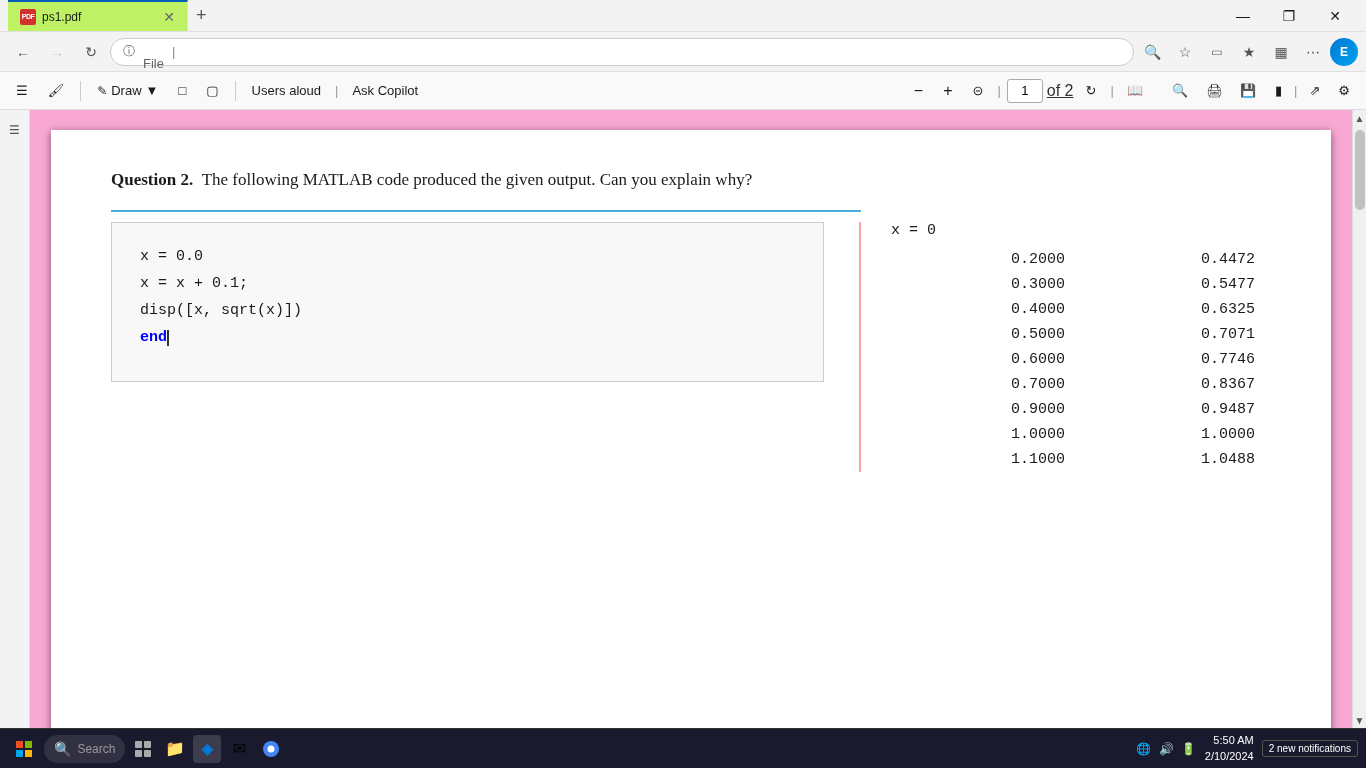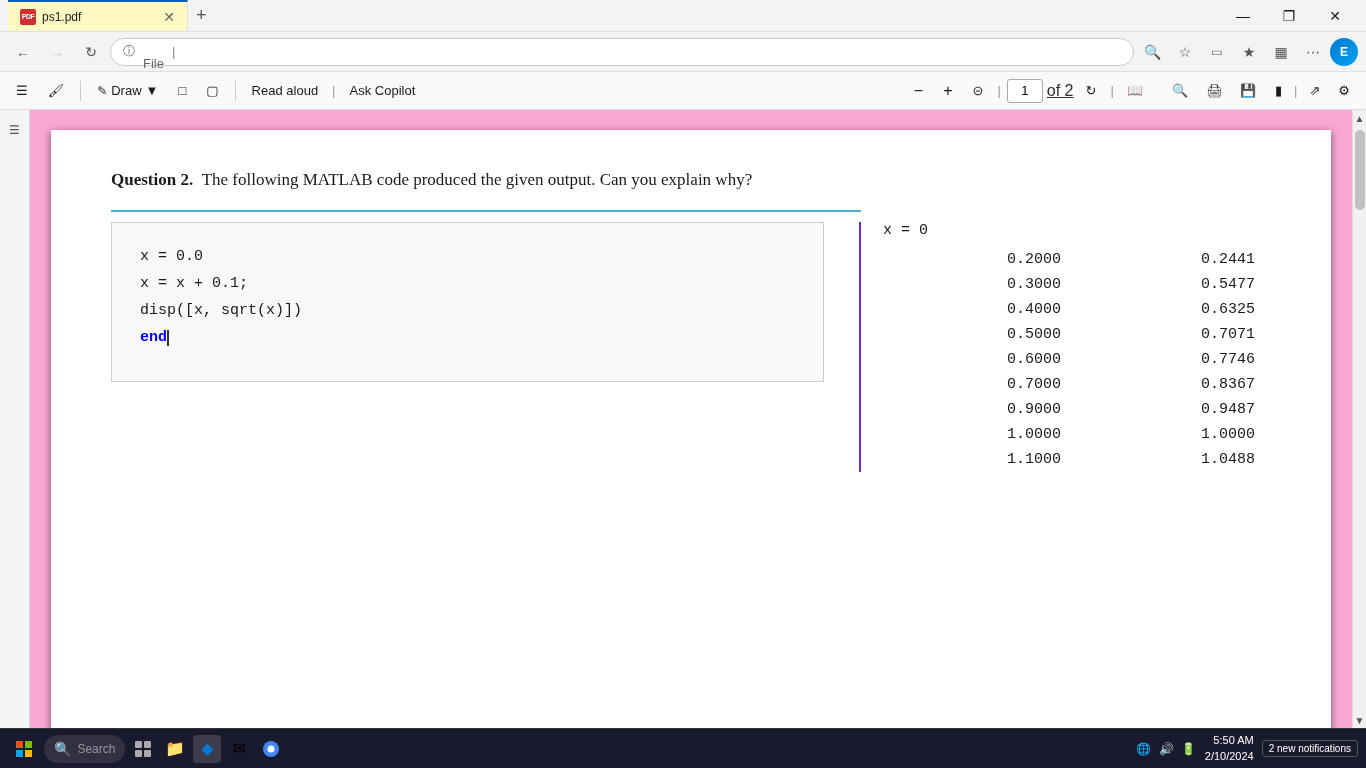--- a/index.html
+++ b/index.html
@@ -19,21 +19,21 @@
       display: flex;
       align-items: center;
       flex: 1;
       height: 100%;
     }
     .tab {
       display: flex;
       align-items: center;
       height: 100%;
       padding: 0 12px;
-      background: #fef9c3;
+      background: #bef264;
       border-right: 1px solid #e0e0e0;
       border-top: 2px solid #005fb8;
       font-size: 12px;
       gap: 6px;
       min-width: 180px;
     }
     .tab-icon {
       width: 16px; height: 16px;
       background: #d32f2f;
       border-radius: 2px;
@@ -197,41 +197,41 @@
     }
 
     .content-area {
       display: flex;
       gap: 0;
     }
 
     .code-section {
       flex: 0 0 750px;
       padding-right: 35px;
-      border-right: 2px solid #6d28d9;
+      border-right: 2px solid #fca5a5;
     }
 
     .code-box {
       border: 1px solid #ccc;
       background: #f8f8f8;
       padding: 20px 28px;
       font-family: 'Courier New', Courier, monospace;
       font-size: 15px;
       line-height: 1.8;
       min-height: 160px;
     }
 
     .code-line { display: block; }
     .code-keyword { color: #0000ff; font-weight: bold; }
     .code-normal { color: #1a1a1a; }
     .code-cursor { display: inline-block; width: 2px; height: 16px; background: #333; vertical-align: text-bottom; }
 
     .output-section {
       flex: 1;
-      padding-left: 22px;
+      padding-left: 30px;
       font-family: 'Courier New', Courier, monospace;
       font-size: 15px;
     }
 
     .output-title {
       font-size: 15px;
       color: #1a1a1a;
       margin-bottom: 8px;
       font-family: 'Courier New', Courier, monospace;
     }
@@ -387,21 +387,21 @@
     <span>▼</span>
   </button>
   <button class="pdf-tool-btn">
     <span>□</span>
   </button>
   <button class="pdf-tool-btn">
     <span>▢</span>
   </button>
   <div class="pdf-divider"></div>
   <button class="pdf-tool-btn">
-    <span>Read aloud</span>
+    <span>Users aloud</span>
   </button>
   <span class="sep">|</span>
   <button class="pdf-tool-btn">
     <span>Ask Copilot</span>
   </button>
 
   <div class="page-nav">
     <button class="pdf-tool-btn" style="font-size:16px;">−</button>
     <button class="pdf-tool-btn" style="font-size:16px;">+</button>
     <button class="pdf-tool-btn">⊝</button>
@@ -457,21 +457,21 @@
             </span>
           </div>
         </div>
 
         <div class="output-section">
           <div class="output-title">x = 0</div>
           <table class="output-table">
             <tbody id="output-table-body">
                 <tr>
                   <td>0.2000</td>
-                  <td>0.2441</td>
+                  <td>0.4472</td>
                 </tr>
                 <tr>
                   <td>0.3000</td>
                   <td>0.5477</td>
                 </tr>
                 <tr>
                   <td>0.4000</td>
                   <td>0.6325</td>
                 </tr>
                 <tr>

